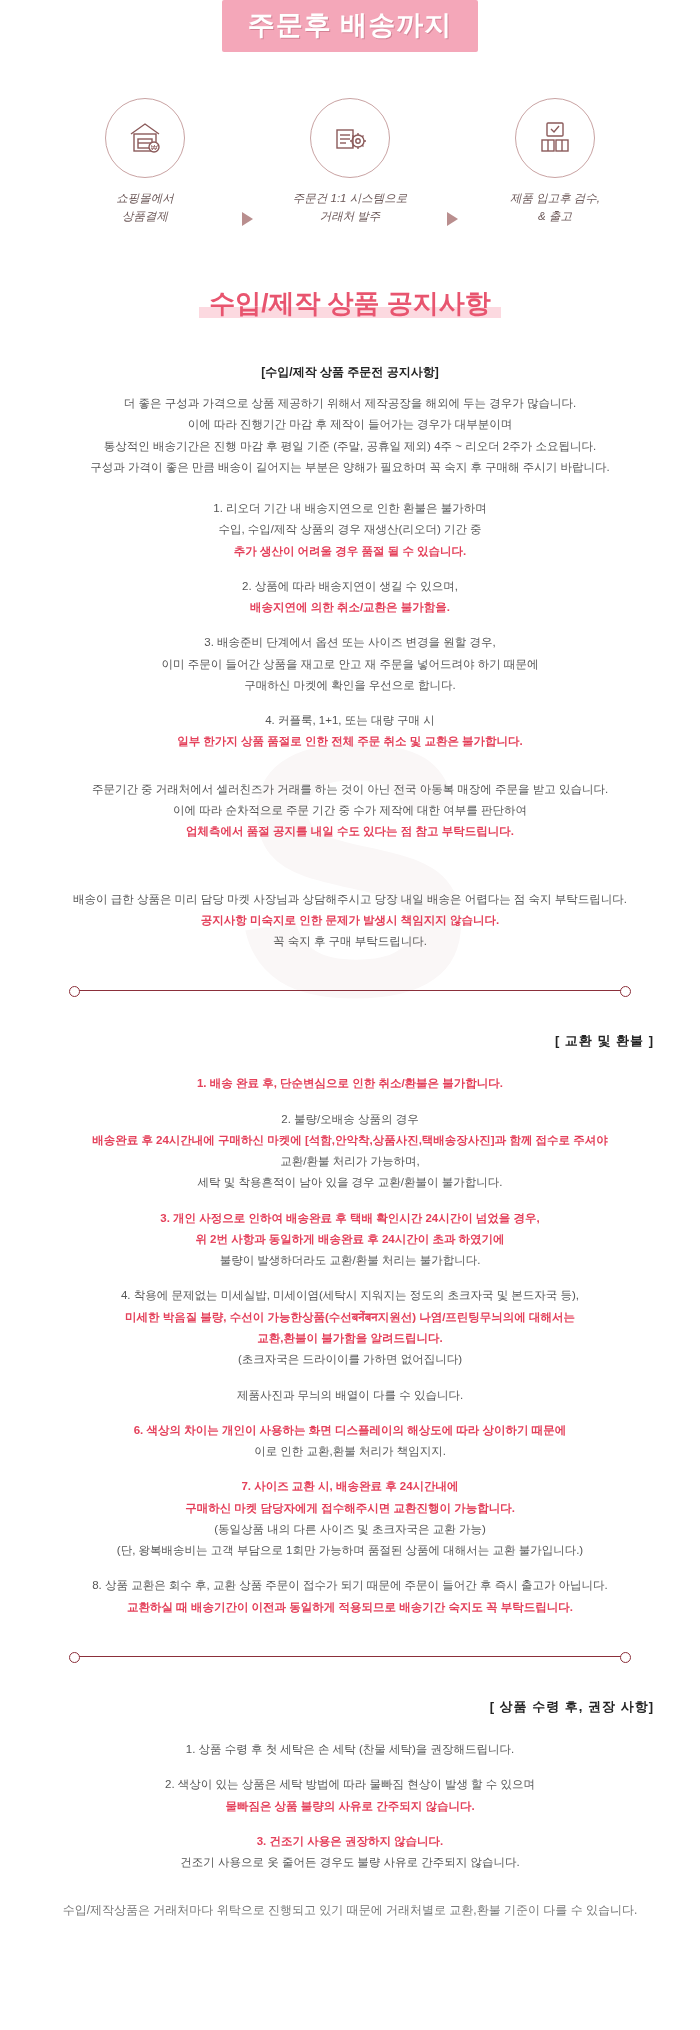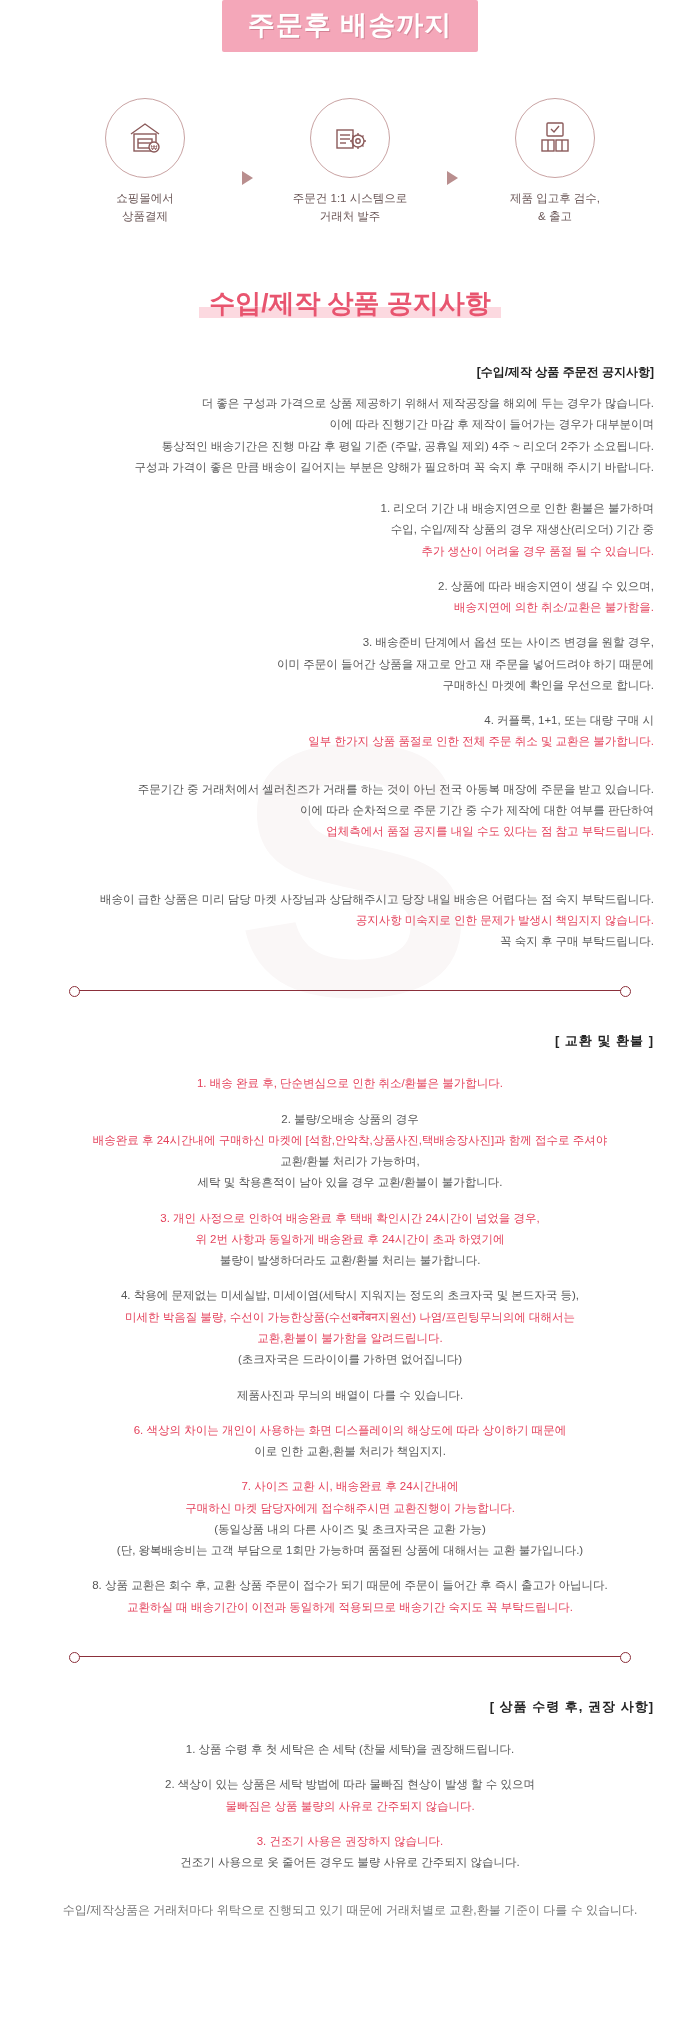--- a/index.html
+++ b/index.html
@@ -49,22 +49,23 @@
     color:#ffffff;
     letter-spacing:1px;
     text-shadow:1px 1px 0 rgba(150,60,80,.35);
   }
 
   
   .steps{
     margin-top:46px;
     display:flex;
     justify-content:center;
-    align-items:center;
+    align-items:flex-end;
     gap:22px;
+    font-style:italic;
   }
   .step{
     width:150px;
     text-align:center;
   }
   .circle{
     width:78px;height:78px;
     margin:0 auto;
     border:1px solid #c9a3a3;
     border-radius:50%;
@@ -111,31 +112,31 @@
   }
 
   
   .block{
     text-align:center;
     font-size:11.5px;
     line-height:1.85;
     color:#555;
     padding:0 46px;
   }
-  .block.t1{margin-top:42px;text-align:right;}
+  .block.t1{margin-top:42px;}
   .h-sub{
     font-weight:bold;
     color:#222;
     font-size:12px;
     margin-bottom:10px;
   }
   .spacer-14{height:14px;}
   .spacer-20{height:20px;}
   .spacer-26{height:26px;}
-  .red{color:#e4405a;font-weight:normal;}
+  .red{color:#e4405a;font-weight:bold;}
 
   
   .divider{
     margin:34px auto;
     width:560px;
     position:relative;
     height:9px;
   }
   .divider .line{
     position:absolute;

